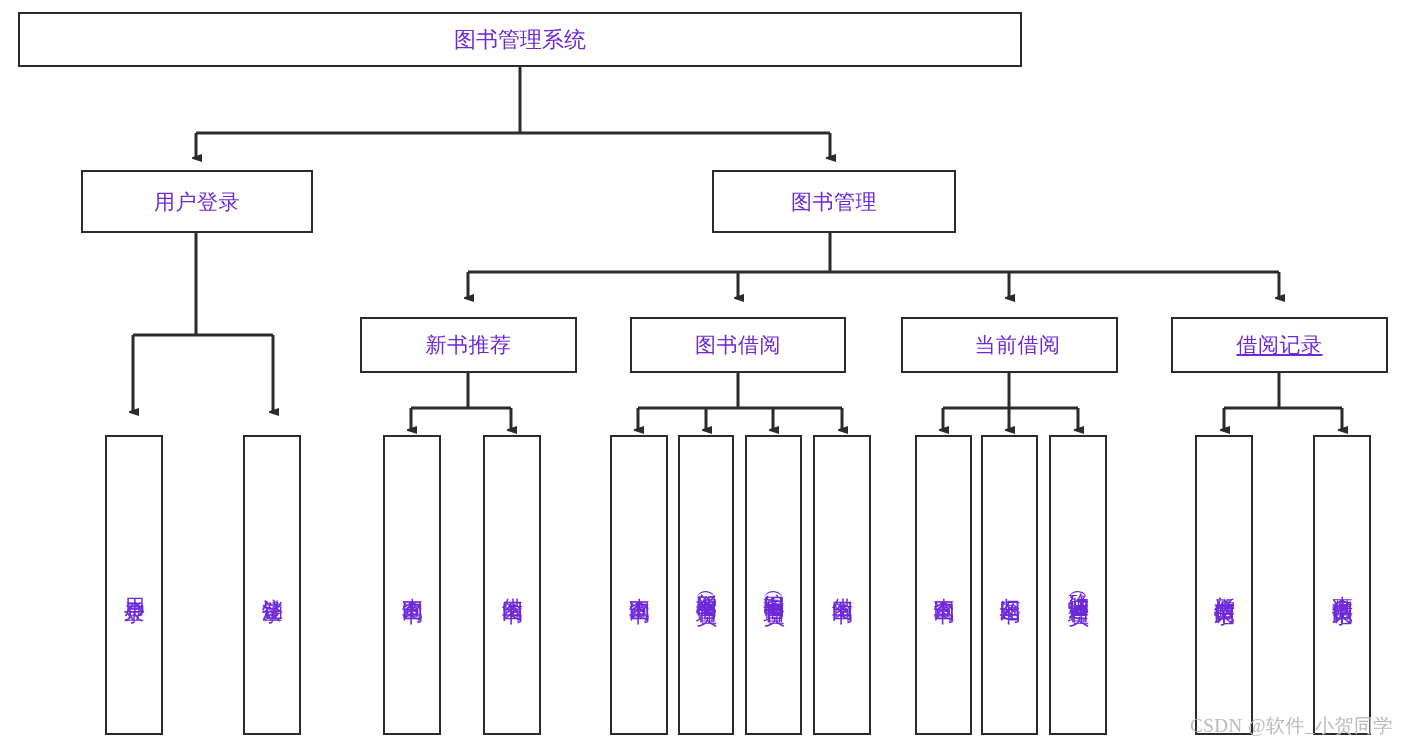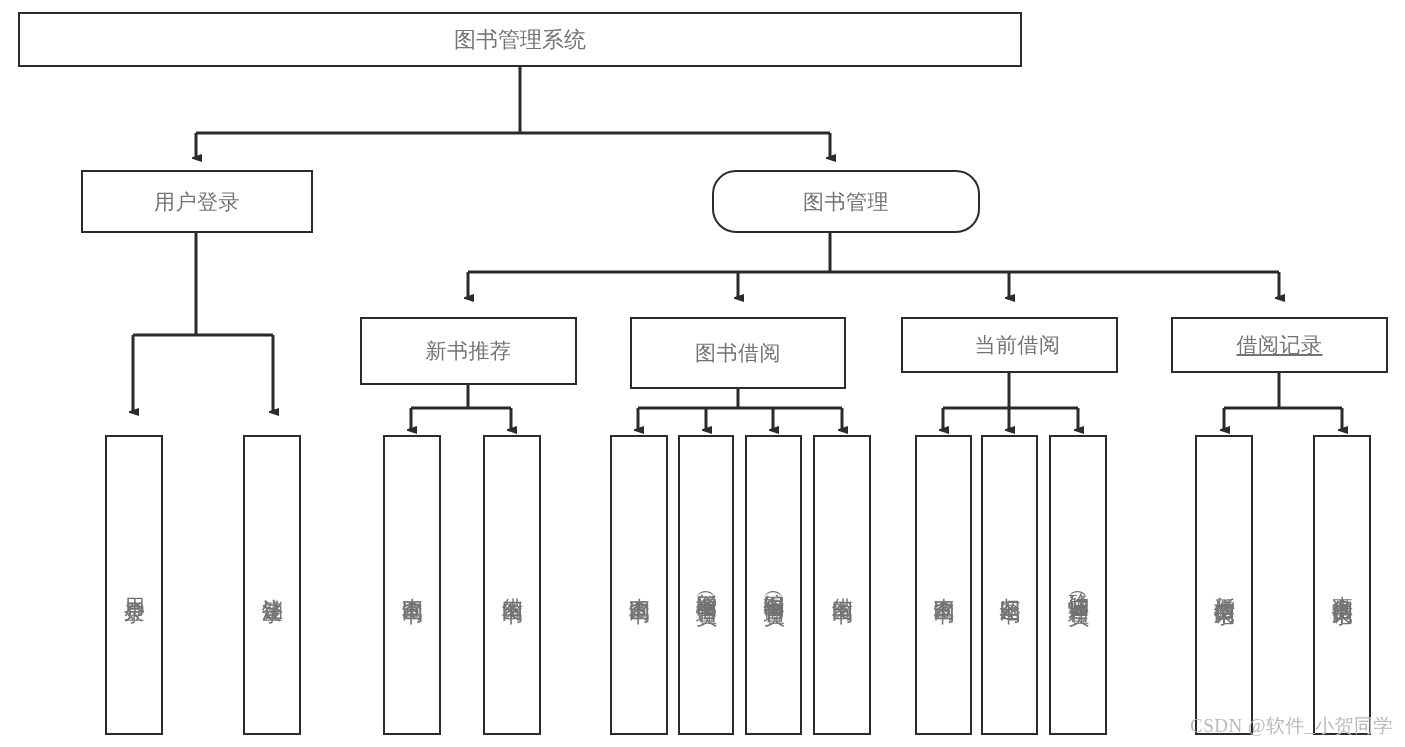--- a/index.html
+++ b/index.html
@@ -26,21 +26,21 @@
     pointer-events: none;
   }
   .node {
     position: absolute;
     box-sizing: border-box;
     border: 2px solid #2b2b2b;
     background: #ffffff;
     display: flex;
     align-items: center;
     justify-content: center;
-    color: #737373;
+    color: #6d28d9;
   }
   .node.h {
     font-size: 21px;
     letter-spacing: 0.5px;
     line-height: 1.2;
   }
   .node.root {
     font-size: 22px;
   }
   .node.v {
@@ -122,28 +122,28 @@
     </g>
   </svg>
 
   <div class="node root" style="left:18px; top:12px; width:1004px; height:55px;">
     <span>图书管理系统</span>
   </div>
 
   <div class="node h" style="left:81px; top:170px; width:232px; height:63px;">
     <span>用户登录</span>
   </div>
-  <div class="node h" style="left:712px; top:170px; width:268px; height:63px;border-radius:24px;">
+  <div class="node h" style="left:712px; top:170px; width:244px; height:63px;">
     <span>图书管理</span>
   </div>
 
-  <div class="node h" style="left:360px; top:317px; width:217px; height:68px;">
+  <div class="node h" style="left:360px; top:317px; width:217px; height:56px;">
     <span>新书推荐</span>
   </div>
-  <div class="node h" style="left:630px; top:317px; width:216px; height:72px;">
+  <div class="node h" style="left:630px; top:317px; width:216px; height:56px;">
     <span>图书借阅</span>
   </div>
   <div class="node h" style="left:901px; top:317px; width:217px; height:56px;padding-left:16px;">
     <span>当前借阅</span>
   </div>
   <div class="node h" style="left:1171px; top:317px; width:217px; height:56px;text-decoration:underline;">
     <span>借阅记录</span>
   </div>
 
   <div class="node v" style="left:105px; top:435px; width:58px; height:300px;">

